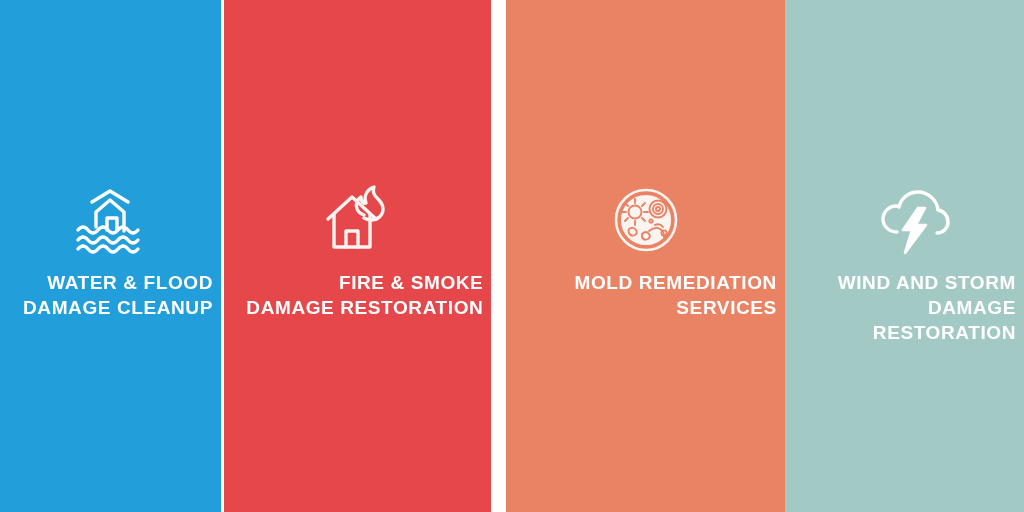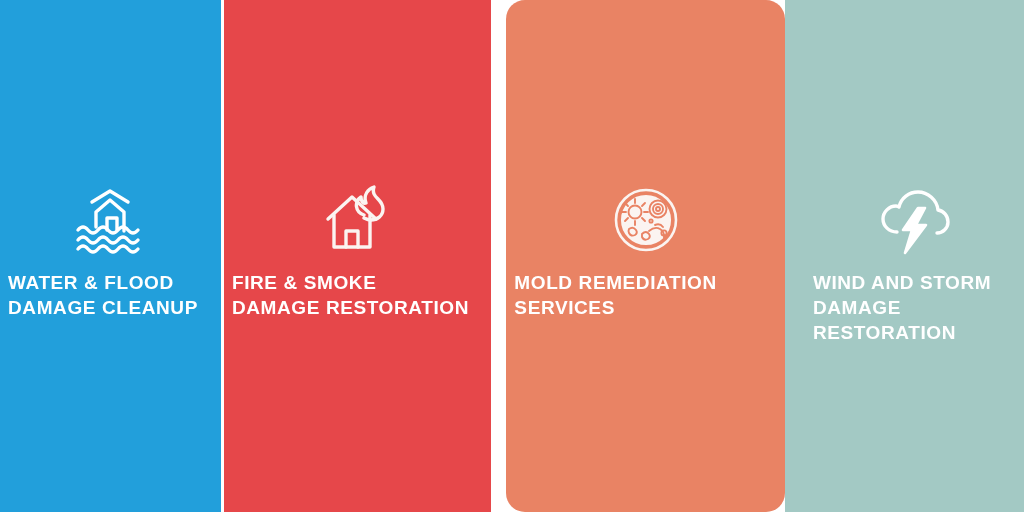--- a/index.html
+++ b/index.html
@@ -24,41 +24,41 @@
     position: relative;
     display: flex;
     flex-direction: column;
     align-items: center;
     justify-content: flex-start;
     box-sizing: border-box;
   }
 
   .panel-water  { width: 238px; background: #229FDB; }
   .panel-fire   { width: 288px; background: #E6474A; margin-left: 3px; }
-  .panel-mold   { width: 300px; background: #E98364; margin-left: 15px; border-radius: 19px; }
+  .panel-mold   { width: 300px; background: #E98364; margin-left: 15px; }
   .panel-storm  { width: 256px; background: #A3C9C4; padding-left: 20px; }
 
   .panel-icon {
     margin-top: 182px;
     height: 76px;
     display: flex;
     align-items: center;
     justify-content: center;
   }
 
   .panel-icon svg {
     display: block;
   }
 
   .panel-title {
     margin-top: 12px;
     width: 100%;
     padding: 0 8px;
     box-sizing: border-box;
-    text-align: left;
+    text-align: right;
     color: #ffffff;
     font-family: "Liberation Sans", sans-serif;
     font-weight: bold;
     font-size: 19px;
     line-height: 25px;
     letter-spacing: 0.6px;
     text-transform: uppercase;
     white-space: pre-line;
   }
 </style>

